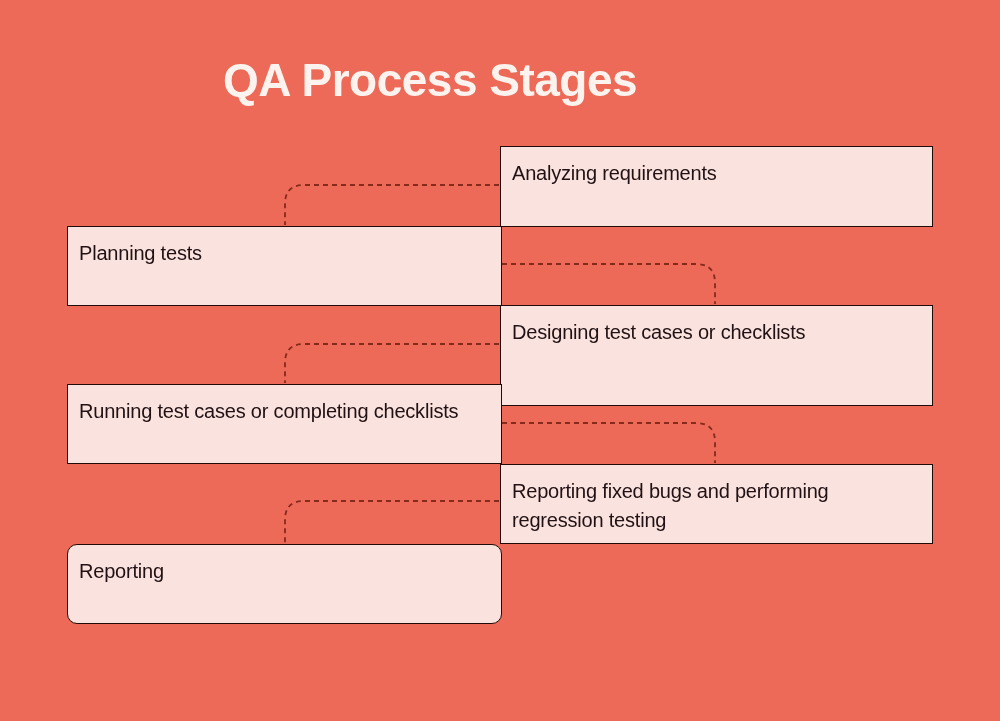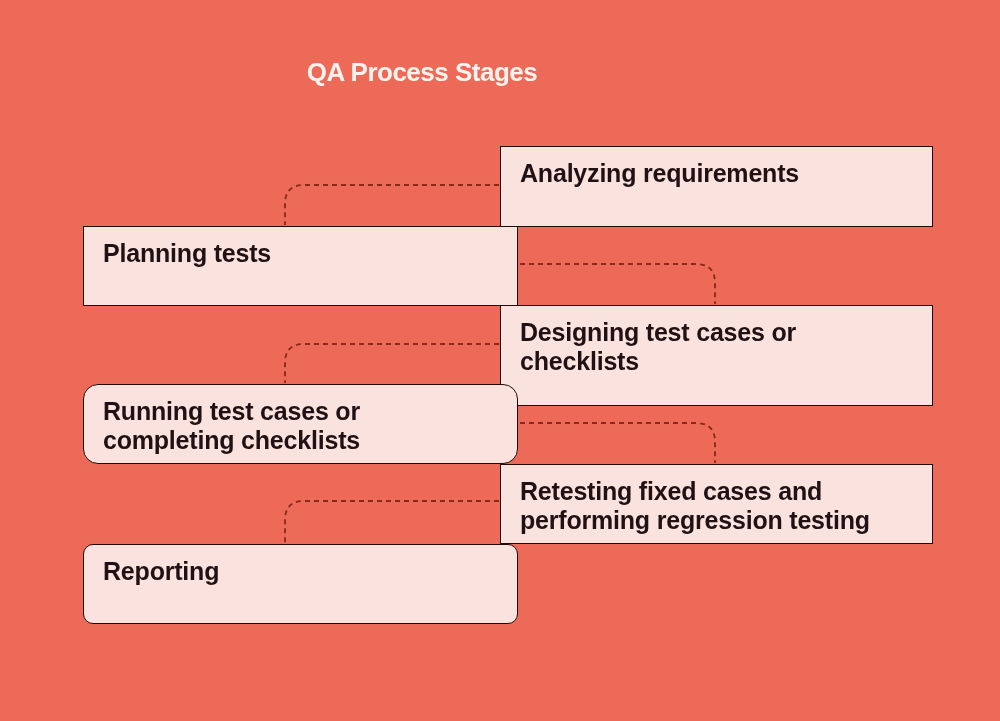--- a/index.html
+++ b/index.html
@@ -20,23 +20,23 @@
     width:1000px;
     height:721px;
     background:var(--bg);
     overflow:hidden;
   }
   .title{
     position:absolute;
     top:51px;
     left:0;
     width:844px;
-    margin:0;
+    margin:8px;
     text-align:center;
-    font-size:26px;
+    font-size:46px;
     line-height:42px;
     font-weight:700;
     letter-spacing:-0.5px;
     color:var(--title-text);
   }
   .connectors{
     position:absolute;
     top:0;left:0;
     width:1000px;height:721px;
   }
@@ -45,32 +45,32 @@
     stroke:var(--connector);
     stroke-width:1.8;
     stroke-dasharray:5 4;
   }
   .stage-box{
     position:absolute;
     box-sizing:border-box;
     background:var(--box-fill);
     border:1.5px solid var(--box-border);
     color:var(--box-text);
-    font-size:25px;
-    font-weight:700;
+    font-size:20px;
+    font-weight:400;
     line-height:29px;
     letter-spacing:-0.2px;
-    padding:12px 19px;
+    padding:12px 11px;
   }
-  .side-left{left:67px;width:435px;margin-left:16px;}
+  .side-left{left:67px;width:435px;}
   .side-right{left:500px;width:433px;}
   .pos-0{top:146px;height:81px;}
   .pos-1{top:226px;height:80px;}
   .pos-2{top:305px;height:101px;}
-  .pos-3{top:384px;height:80px;border-radius:15px;}
+  .pos-3{top:384px;height:80px;}
   .pos-4{top:464px;height:80px;}
   .pos-5{top:544px;height:80px;border-radius:10px;}
 </style>
 </head>
 <body>
 
 <div class="canvas">
 
   <h1 class="title">QA Process Stages</h1>
 
@@ -92,20 +92,20 @@
 
   <div class="stage-box side-right pos-2">
     <span>Designing test cases or checklists</span>
   </div>
 
   <div class="stage-box side-left pos-3">
     <span>Running test cases or completing checklists</span>
   </div>
 
   <div class="stage-box side-right pos-4">
-    <span>Retesting fixed cases and performing regression testing</span>
+    <span>Reporting fixed bugs and performing regression testing</span>
   </div>
 
   <div class="stage-box side-left pos-5">
     <span>Reporting</span>
   </div>
 
 </div>
 
 </body></html>

